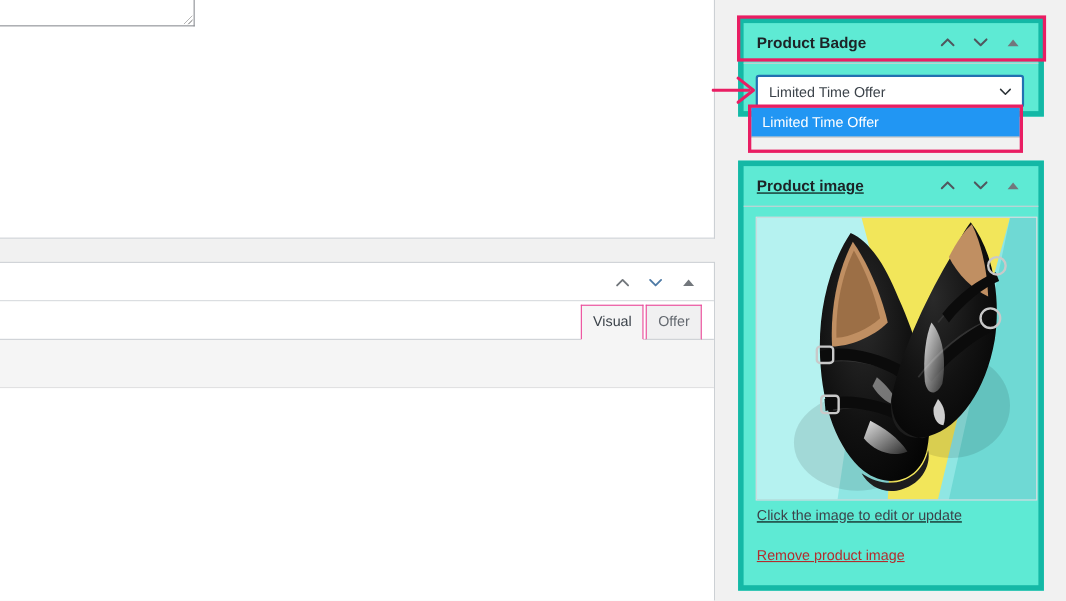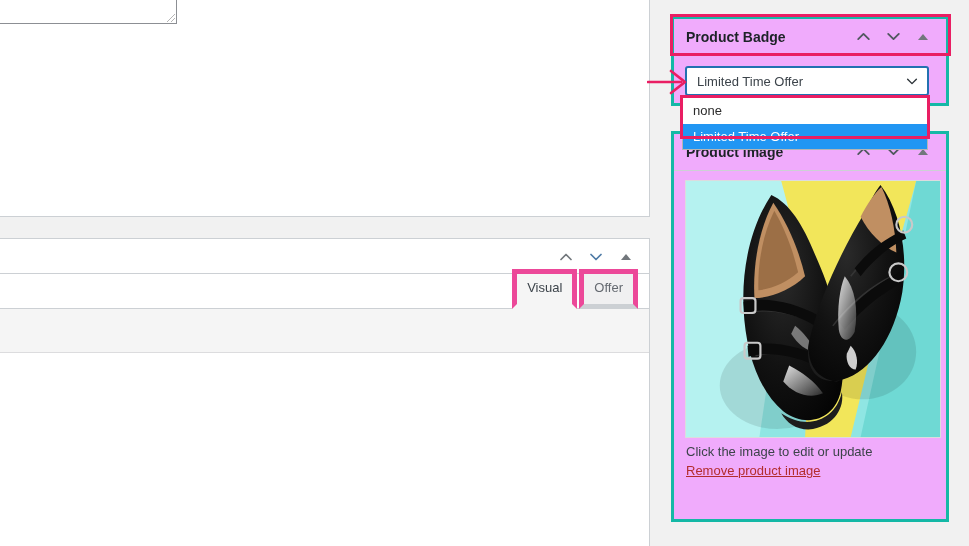--- a/index.html
+++ b/index.html
@@ -109,21 +109,21 @@
     position: absolute;
     right: 11px; bottom: -1px;
     display: flex;
     align-items: flex-end;
     gap: 0px;
   }
   .ed-tab {
     font-size: 13px;
     color: #646970;
     padding: 6px 10px 7px 10px;
-    border: 5px solid #ec4899;
+    border: 1px solid #ec4899;
     background: #f0f0f1;
     border-bottom-color: #ccd0d4;
     cursor: pointer;
     line-height: 1.3;
   }
   .ed-tab.active {
     background: #f5f5f5;
     color: #3c434a;
     border-bottom-color: #f5f5f5;
     margin-right: 2px;
@@ -145,22 +145,22 @@
     position: absolute;
     left: 671px; top: 0;
     width: 298px; height: 546px;
     background: #f1f1f1;
   }
 
   .side-box {
     position: absolute;
     left: 0;
     width: 278px;
-    background: #f0abfc;
-    border: 3px solid #14b8a6;
+    background: #5eead4;
+    border: 5px solid #14b8a6;
   }
 
   
   #badge-box { top: 16px; height: 90px; }
   .side-header {
     position: relative;
     height: 37px;
     display: flex;
     align-items: center;
     border-bottom: 1px solid #ccd0d4;
@@ -214,42 +214,42 @@
     color: #2b2b2b;
     cursor: pointer;
     white-space: nowrap;
   }
   .dd-option.selected {
     background: #2196f3;
     color: #ffffff;
   }
 
   
-  #image-box { top: 131px; height: 391px; }
+  #image-box { top: 146px; height: 391px; text-decoration: underline; }
   .thumb-frame {
     margin: 9px 11px 0 11px;
     width: 256px; height: 258px;
     border: 1px solid #dcdcde;
     overflow: hidden;
     cursor: pointer;
     background: #7fe0df;
   }
   .thumb-svg { display: block; width: 100%; height: 100%; }
   .thumb-caption {
     font-size: 13px;
     color: #3c434a;
     padding: 5px 12px 0 12px;
     line-height: 1.4;
   }
   .remove-link {
     display: inline-block;
     font-size: 13px;
     color: #b32d2e;
     text-decoration: underline;
-    margin: 2px 0 0 12px;
+    margin: 19px 0 0 12px;
     cursor: pointer;
   }
 
   
   .anno-rect {
     position: absolute;
     border: 3px solid #e91e63;
     pointer-events: none;
     z-index: 60;
     box-sizing: border-box;
@@ -438,21 +438,20 @@
         </svg>
       </div>
 
       <div class="thumb-caption">Click the image to edit or update</div>
 
       <a class="remove-link">Remove product image</a>
     </div>
   </div>
 
   <div class="dropdown-list">
-    <div class="dd-option">none</div>
     <div class="dd-option selected">Limited Time Offer</div>
   </div>
 
   <div class="anno-rect" id="anno-header-rect"></div>
   <div class="anno-rect" id="anno-list-rect"></div>
 
   <svg id="anno-arrow" viewBox="0 0 44 28">
     <path d="M1,14 L34,14" fill="none" stroke="#e91e63" stroke-width="2.6" stroke-linecap="round"></path>
     <path d="M24,3 L38,14 L24,25" fill="none" stroke="#e91e63" stroke-width="2.8" stroke-linecap="round" stroke-linejoin="round"></path>
   </svg>

